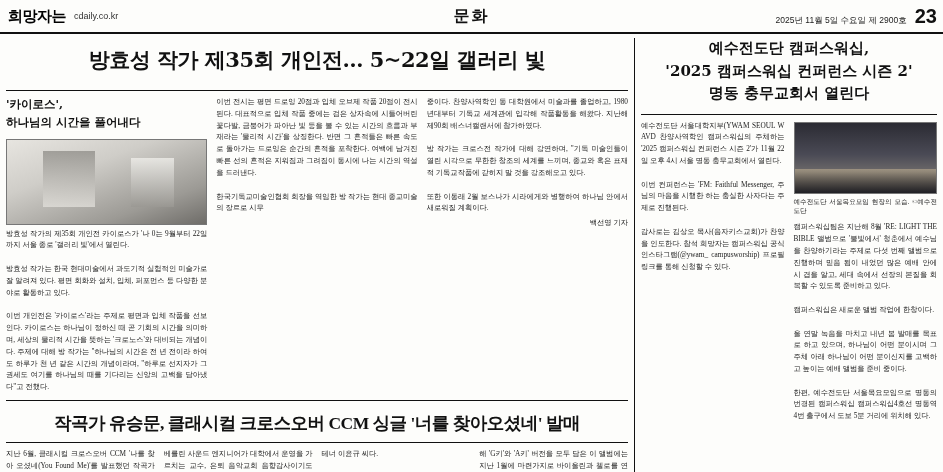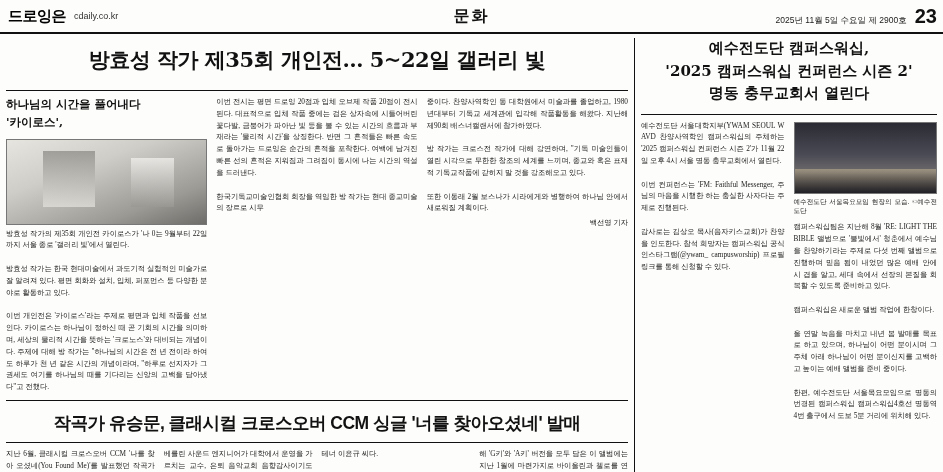--- a/index.html
+++ b/index.html
@@ -162,55 +162,55 @@
     color: #222;
     text-align: justify;
     margin-bottom: 5px;
     word-break: break-all;
   }
 
   .hr-thin { border:0; border-top:1px solid #111; margin: 7px 0 6px 0; }
 
   .lower-headline {
     text-align: center;
-    font-family: Liberation Sans, sans-serif;
+    font-family: Liberation Serif, serif;
     font-weight: bold;
     font-size: 17.5px;
     letter-spacing: -0.5px;
     padding: 4px 0 7px 0;
     border-bottom: 1px solid #111;
     margin-bottom: 5px;
   }
 </style>
 </head>
 <body>
 
 <div class="page">
 
   <div class="masthead">
-    <span class="logo">드로잉은</span>
+    <span class="logo">희망자는</span>
     <span class="logo-url">cdaily.co.kr</span>
     <span class="section-title">문화</span>
     <span class="masthead-right">
       <span class="issue-date">2025년 11월 5일 수요일 제 2900호</span>
       <span class="page-num">23</span>
     </span>
   </div>
 
   <div class="body-grid">
 
     <div class="left-zone">
 
       <div class="headline-main">방효성 작가 제35회 개인전… 5~22일 갤러리 빛</div>
 
       <div class="cols">
         <div class="col">
           <div class="kicker">
+            <span class="ln">'카이로스',</span>
             <span class="ln">하나님의 시간을 풀어내다</span>
-            <span class="ln">'카이로스',</span>
           </div>
           <div class="photo art"></div>
           <div class="bodytext">방효성 작가의 제35회 개인전 카이로스가 '나 0는 9월부터 22일까지 서울 종로 '갤러리 빛'에서 열린다.
 
 방효성 작가는 한국 현대미술에서 과도기적 실험적인 미술가로 잘 알려져 있다. 평면 회화와 설치, 입체, 퍼포먼스 등 다양한 분야로 활동하고 있다.
 
 이번 개인전은 '카이로스'라는 주제로 평면과 입체 작품을 선보인다. 카이로스는 하나님이 정하신 때 곧 기회의 시간을 의미하며, 세상의 물리적 시간을 뜻하는 '크로노스'와 대비되는 개념이다. 주제에 대해 방 작가는 "하나님의 시간은 전 년 전이라 하여도 하루가 천 년 같은 시간의 개념이라며, "하루로 선지자가 그 권세도 여기를 하나님의 때를 기다리는 신앙의 고백을 담아냈다"고 전했다.</div>
         </div>
         <div class="col">
           <div class="bodytext">이번 전시는 평면 드로잉 20점과 입체 오브제 작품 20점이 전시된다. 대표적으로 입체 작품 중에는 검은 상자속에 시들어버린 꽃다발, 금붕어가 파아난 빛 등을 볼 수 있는 시간의 흐름과 부재라는 '물리적 시간'을 상징한다. 반면 그 흔적들은 빠른 속도로 돌아가는 드로잉은 순간의 흔적을 포착한다. 여백에 남겨진 빠른 선의 흔적은 지워짐과 그려짐이 동시에 나는 시간의 역설을 드러낸다.

